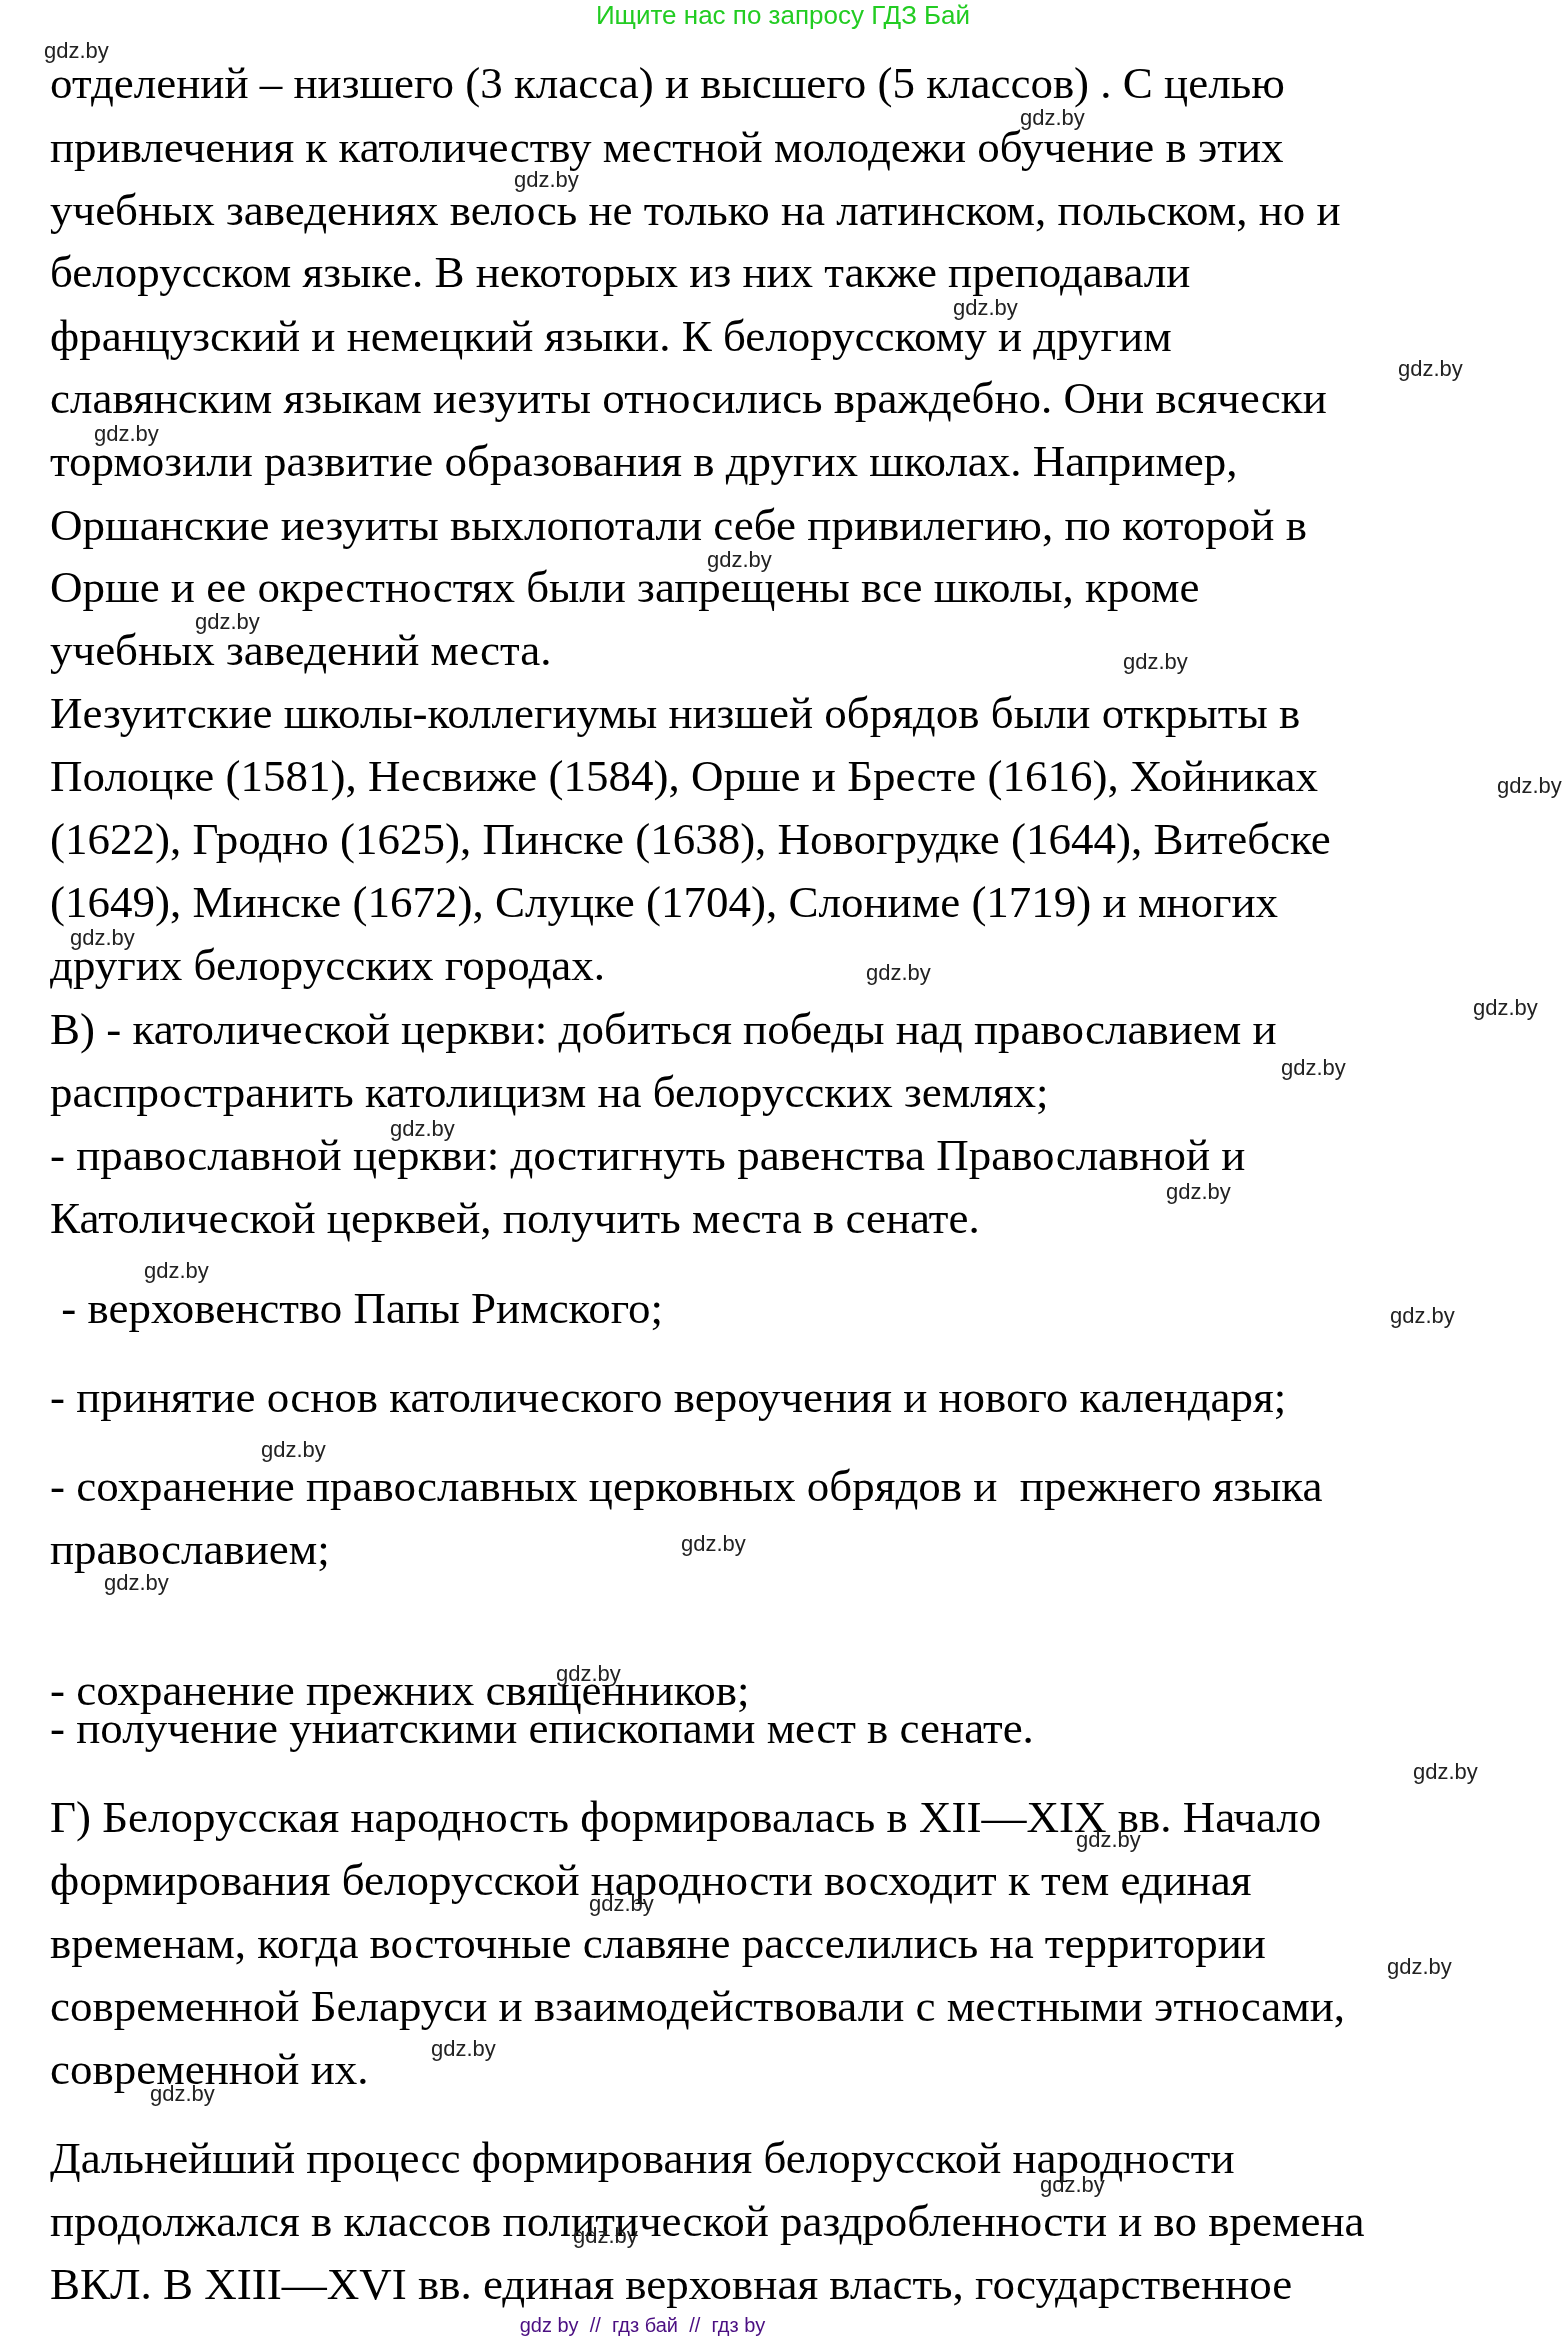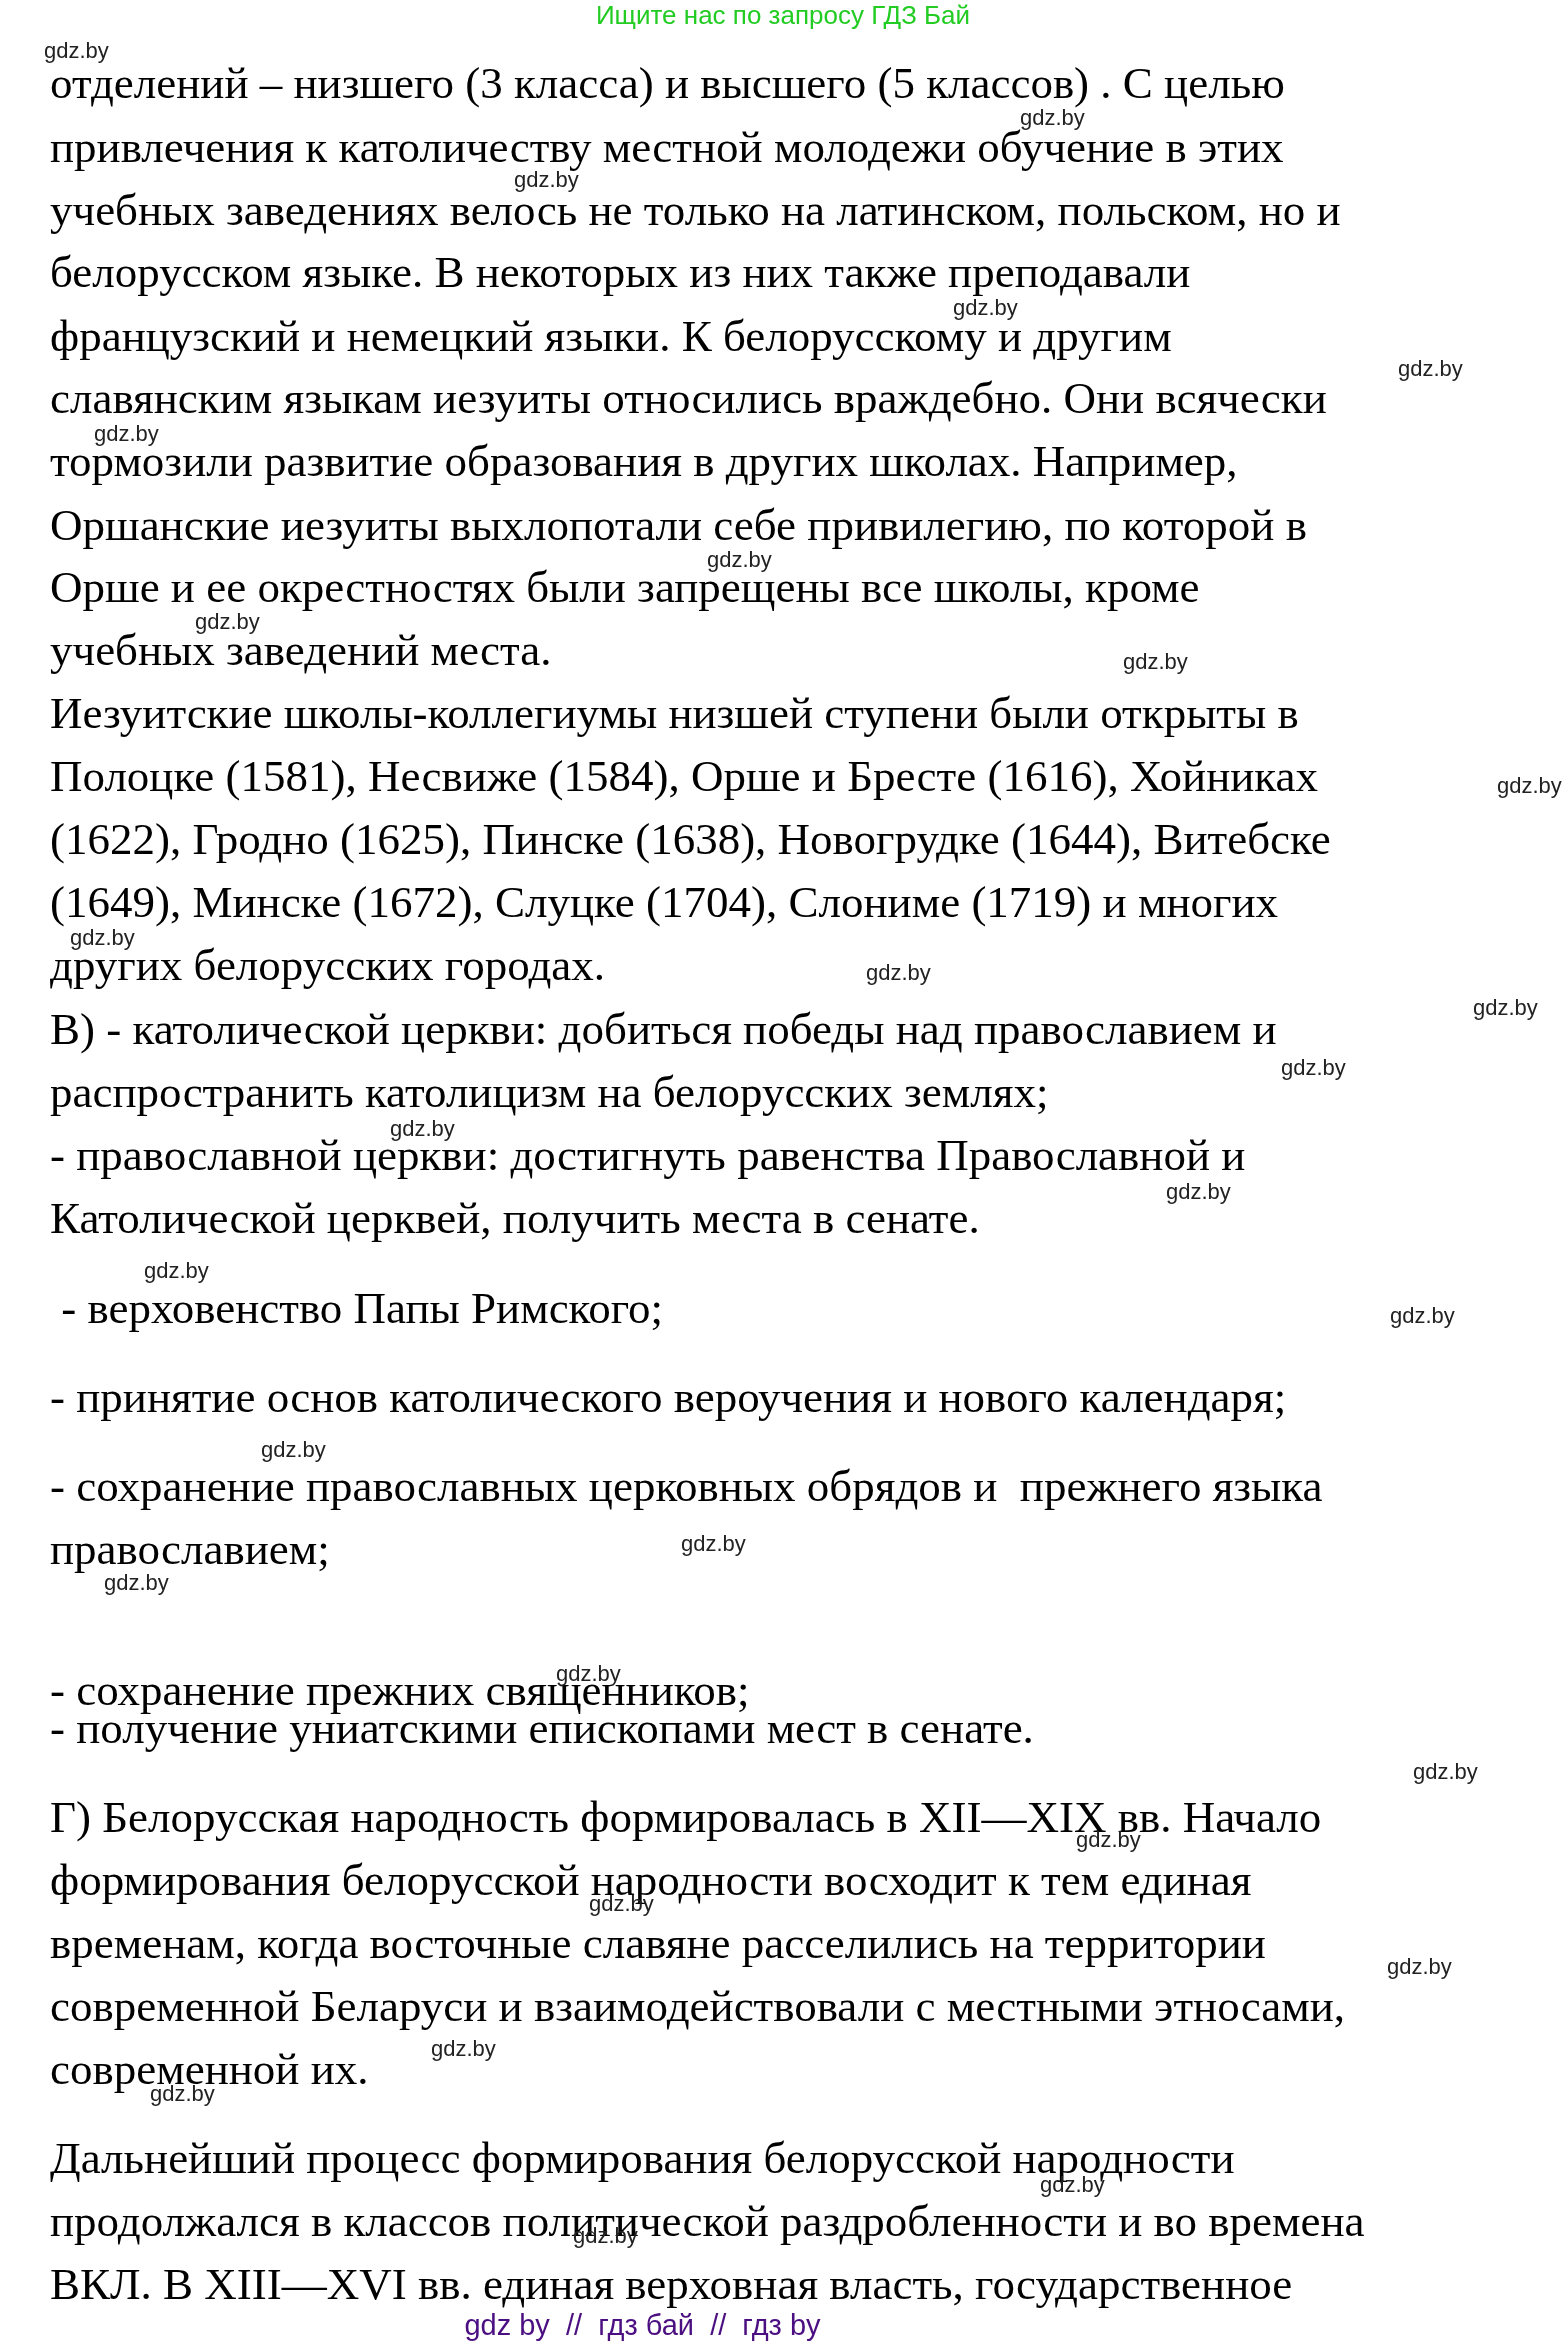--- a/index.html
+++ b/index.html
@@ -4,21 +4,21 @@
 <style>
   html, body { margin: 0; padding: 0; background: #ffffff; }
   body { width: 1566px; height: 2342px; position: relative; overflow: hidden; }
   .header {
     position: absolute; top: 0; left: 0; width: 1566px; text-align: center;
     font-family: "Liberation Sans", sans-serif; font-size: 26px; line-height: 30px;
     color: #22cc22;
   }
   .footer {
     position: absolute; top: 2310px; left: 0; width: 1285px; text-align: center;
-    font-family: "Liberation Sans", sans-serif; font-size: 29px; line-height: 30px;
+    font-family: "Liberation Sans", sans-serif; font-size: 20px; line-height: 30px;
     color: #4b0f82; white-space: pre;
   }
   .line {
     position: absolute; left: 50px;
     font-family: Liberation Serif, serif; font-size: 45px; line-height: 53px;
     color: #000000; white-space: pre; transform-origin: left top;
   }
   .wm {
     position: absolute;
     font-family: "Liberation Sans", sans-serif; font-size: 22px; line-height: 24px;
@@ -34,21 +34,21 @@
   <div class="line" style="top:57px">отделений – низшего (3 класса) и высшего (5 классов) . С целью</div>
   <div class="line" style="top:121px">привлечения к католичеству местной молодежи обучение в этих</div>
   <div class="line" style="top:184px">учебных заведениях велось не только на латинском, польском, но и</div>
   <div class="line" style="top:246px">белорусском языке. В некоторых из них также преподавали</div>
   <div class="line" style="top:310px">французский и немецкий языки. К белорусскому и другим</div>
   <div class="line" style="top:372px">славянским языкам иезуиты относились враждебно. Они всячески</div>
   <div class="line" style="top:435px">тормозили развитие образования в других школах. Например,</div>
   <div class="line" style="top:499px">Оршанские иезуиты выхлопотали себе привилегию, по которой в</div>
   <div class="line" style="top:561px">Орше и ее окрестностях были запрещены все школы, кроме</div>
   <div class="line" style="top:624px">учебных заведений места.</div>
-  <div class="line" style="top:687px">Иезуитские школы-коллегиумы низшей ступени были открыты в</div>
+  <div class="line" style="top:687px">Иезуитские школы-коллегиумы низшей обрядов были открыты в</div>
   <div class="line" style="top:750px">Полоцке (1581), Несвиже (1584), Орше и Бресте (1616), Хойниках</div>
   <div class="line" style="top:813px">(1622), Гродно (1625), Пинске (1638), Новогрудке (1644), Витебске</div>
   <div class="line" style="top:876px">(1649), Минске (1672), Слуцке (1704), Слониме (1719) и многих</div>
   <div class="line" style="top:939px">других белорусских городах.</div>
   <div class="line" style="top:1003px">В) - католической церкви: добиться победы над православием и</div>
   <div class="line" style="top:1066px">распространить католицизм на белорусских землях;</div>
   <div class="line" style="top:1129px">- православной церкви: достигнуть равенства Православной и</div>
   <div class="line" style="top:1192px">Католической церквей, получить места в сенате.</div>
   <div class="line" style="top:1282px"> - верховенство Папы Римского;</div>
   <div class="line" style="top:1371px">- принятие основ католического вероучения и нового календаря;</div>

